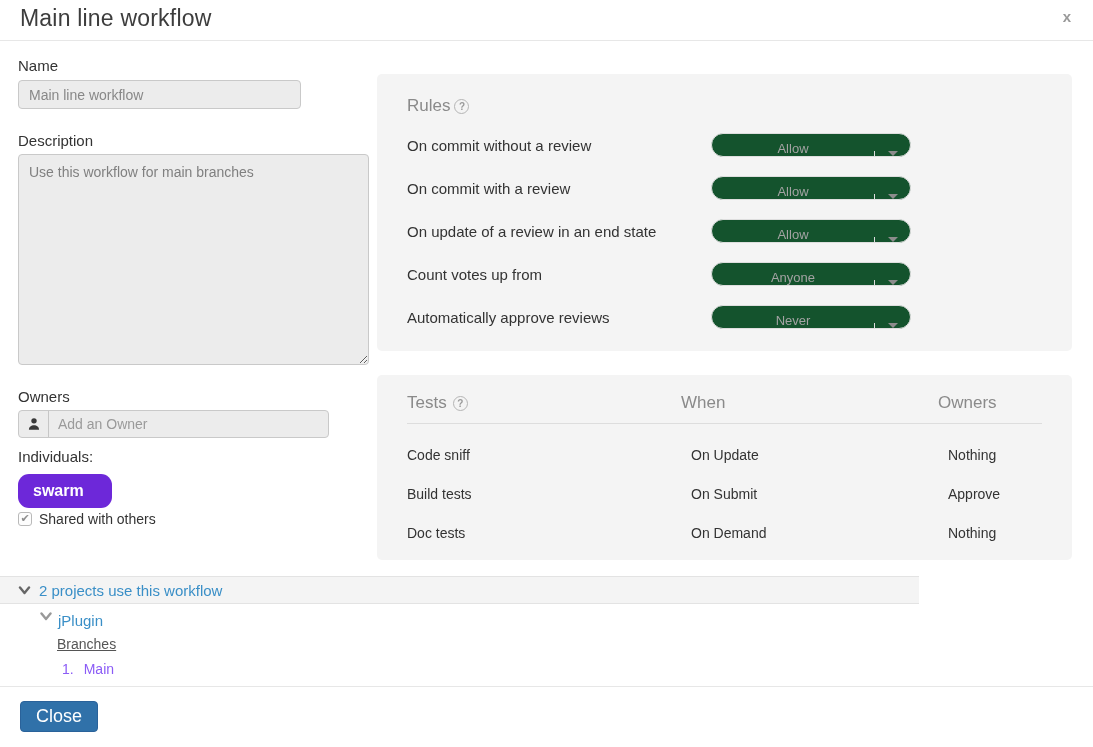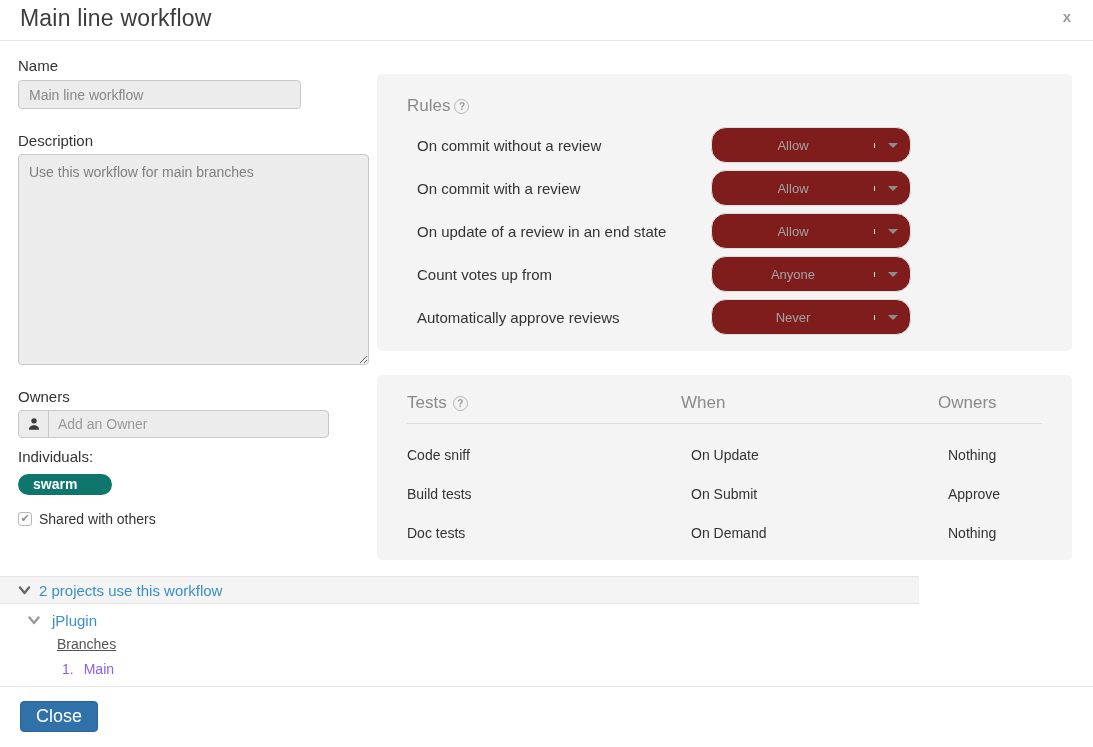--- a/index.html
+++ b/index.html
@@ -28,66 +28,66 @@
     resize: both; outline: none; line-height: 18px; }
   .lbl-owners { left: 18px; top: 388px; }
   .owners-group { position: absolute; left: 18px; top: 410px; width: 311px; height: 28px;
     background: #ececec; border: 1px solid #c9c9c9; border-radius: 4px; display: flex; align-items: stretch; }
   .owners-icon { width: 30px; display: flex; align-items: center; justify-content: center;
     border-right: 1px solid #c6c6c6; }
   .owners-input { flex: 1; border: none; background: transparent; padding: 0 9px;
     font-size: 14px; color: #555; outline: none; font-family: "Liberation Sans", sans-serif; }
   .owners-input::placeholder { color: #9a9a9a; opacity: 1; }
   .lbl-individuals { left: 18px; top: 448px; }
-  .badge { position: absolute; left: 18px; top: 474px; height: 21px; min-width: 94px;
-    background: #0f766e; border-radius: 11px; color: #fff; font-size: 14px; font-weight: 700;
+  .badge { position: absolute; left: 18px; top: 474px; height: 34px; min-width: 94px;
+    background: #6d28d9; border-radius: 11px; color: #fff; font-size: 16px; font-weight: 700;
     display: inline-flex; align-items: center; padding: 0 15px 1px 15px; }
   .shared-row { position: absolute; left: 18px; top: 511px; display: flex; align-items: center; gap: 7px; }
   .checkbox { width: 14px; height: 14px; border: 1px solid #b9b9b9; border-radius: 3px;
     background: #fdfdfd; display: inline-flex; align-items: center; justify-content: center;
     font-size: 11px; color: #8f8f8f; cursor: pointer; }
   .checkbox::after { content: "✔"; margin-top: -1px; }
   .shared-label { font-size: 14px; color: #333; }
 
   
   .panel { position: absolute; left: 377px; width: 695px; background: #f4f4f4; border-radius: 5px; }
   .panel-rules { top: 74px; height: 277px; }
   .panel-tests { top: 375px; height: 185px; }
   .panel-heading { font-size: 17px; font-weight: 300; color: #8a8a8a; }
   .rules-heading { position: absolute; left: 30px; top: 22px; display: flex; align-items: center; gap: 4px; }
   .help-icon { width: 15px; height: 15px; border: 1px solid #b5b5b5; border-radius: 50%;
     color: #9a9a9a; font-size: 10px; font-weight: 700; display: inline-flex; align-items: center;
     justify-content: center; cursor: default; }
   .rule-row { position: absolute; left: 30px; width: 504px; height: 28px;
     display: flex; align-items: center; justify-content: space-between; }
-  .rule-label { font-size: 15px; color: #333; margin-left: 10px; }
-  .dropdown { width: 200px; height: 36px; background: #7f1d1d; border: 1px solid #dedede;
-    border-radius: 15px; display: flex; align-items: center; cursor: pointer; }
+  .rule-label { font-size: 15px; color: #333; }
+  .dropdown { width: 200px; height: 24px; background: #14532d; border: 1px solid #dedede;
+    border-radius: 15px; display: flex; align-items: flex-end; cursor: pointer; }
   .dd-value { flex: 1; display: flex; align-items: center; justify-content: center;
     font-size: 13px; color: #a3a3a3; }
   .dd-caret { width: 36px; border-left: 1px solid #dedede; display: flex; align-items: center;
     justify-content: center; }
   .caret-tri { width: 0; height: 0; border-left: 5px solid transparent; border-right: 5px solid transparent;
     border-top: 5px solid #8c8c8c; }
 
   .tests-grid { position: absolute; left: 30px; top: 18px; width: 635px; }
   .tests-hdr { display: grid; grid-template-columns: 274px 257px 1fr; }
   .tests-hdr .panel-heading { display: flex; align-items: center; gap: 6px; }
   .tests-rule { border: none; border-top: 1px solid #ddd; margin: 10px 0 0 0; height: 0; }
   .tests-row { display: grid; grid-template-columns: 274px 257px 1fr; margin-top: 23px; }
   .tests-cell { font-size: 14px; color: #333; }
   .tests-row .c2, .tests-row .c3 { padding-left: 10px; }
 
   
   .projects-bar { position: absolute; left: 0; top: 576px; width: 919px; height: 28px;
     background: #f4f4f4; border-top: 1px solid #e3e3e3; border-bottom: 1px solid #e3e3e3;
     display: flex; align-items: center; padding-left: 18px; gap: 8px; cursor: pointer; }
   .projects-link { font-size: 15px; color: #3a8fc7; }
-  .tree-project { position: absolute; left: 28px; top: 612px; display: flex; align-items: center;
-    gap: 12px; cursor: pointer; }
+  .tree-project { position: absolute; left: 40px; top: 612px; display: flex; align-items: flex-start;
+    gap: 6px; cursor: pointer; }
   .tree-project-name { font-size: 15px; color: #3a8fc7; }
   .tree-branches { position: absolute; left: 57px; top: 636px; font-size: 14px; color: #555;
     text-decoration: underline; }
   .tree-branch-row { position: absolute; left: 62px; top: 661px; font-size: 14px; color: #8b5cf6; }
   .branch-num { display: inline-block; margin-right: 10px; }
 
   
   .footer-rule { position: absolute; left: 0; top: 686px; width: 1093px; height: 0;
     border-top: 1px solid #e7e7e7; }
   .close-btn { position: absolute; left: 20px; top: 701px; height: 31px; padding: 0 15px;

